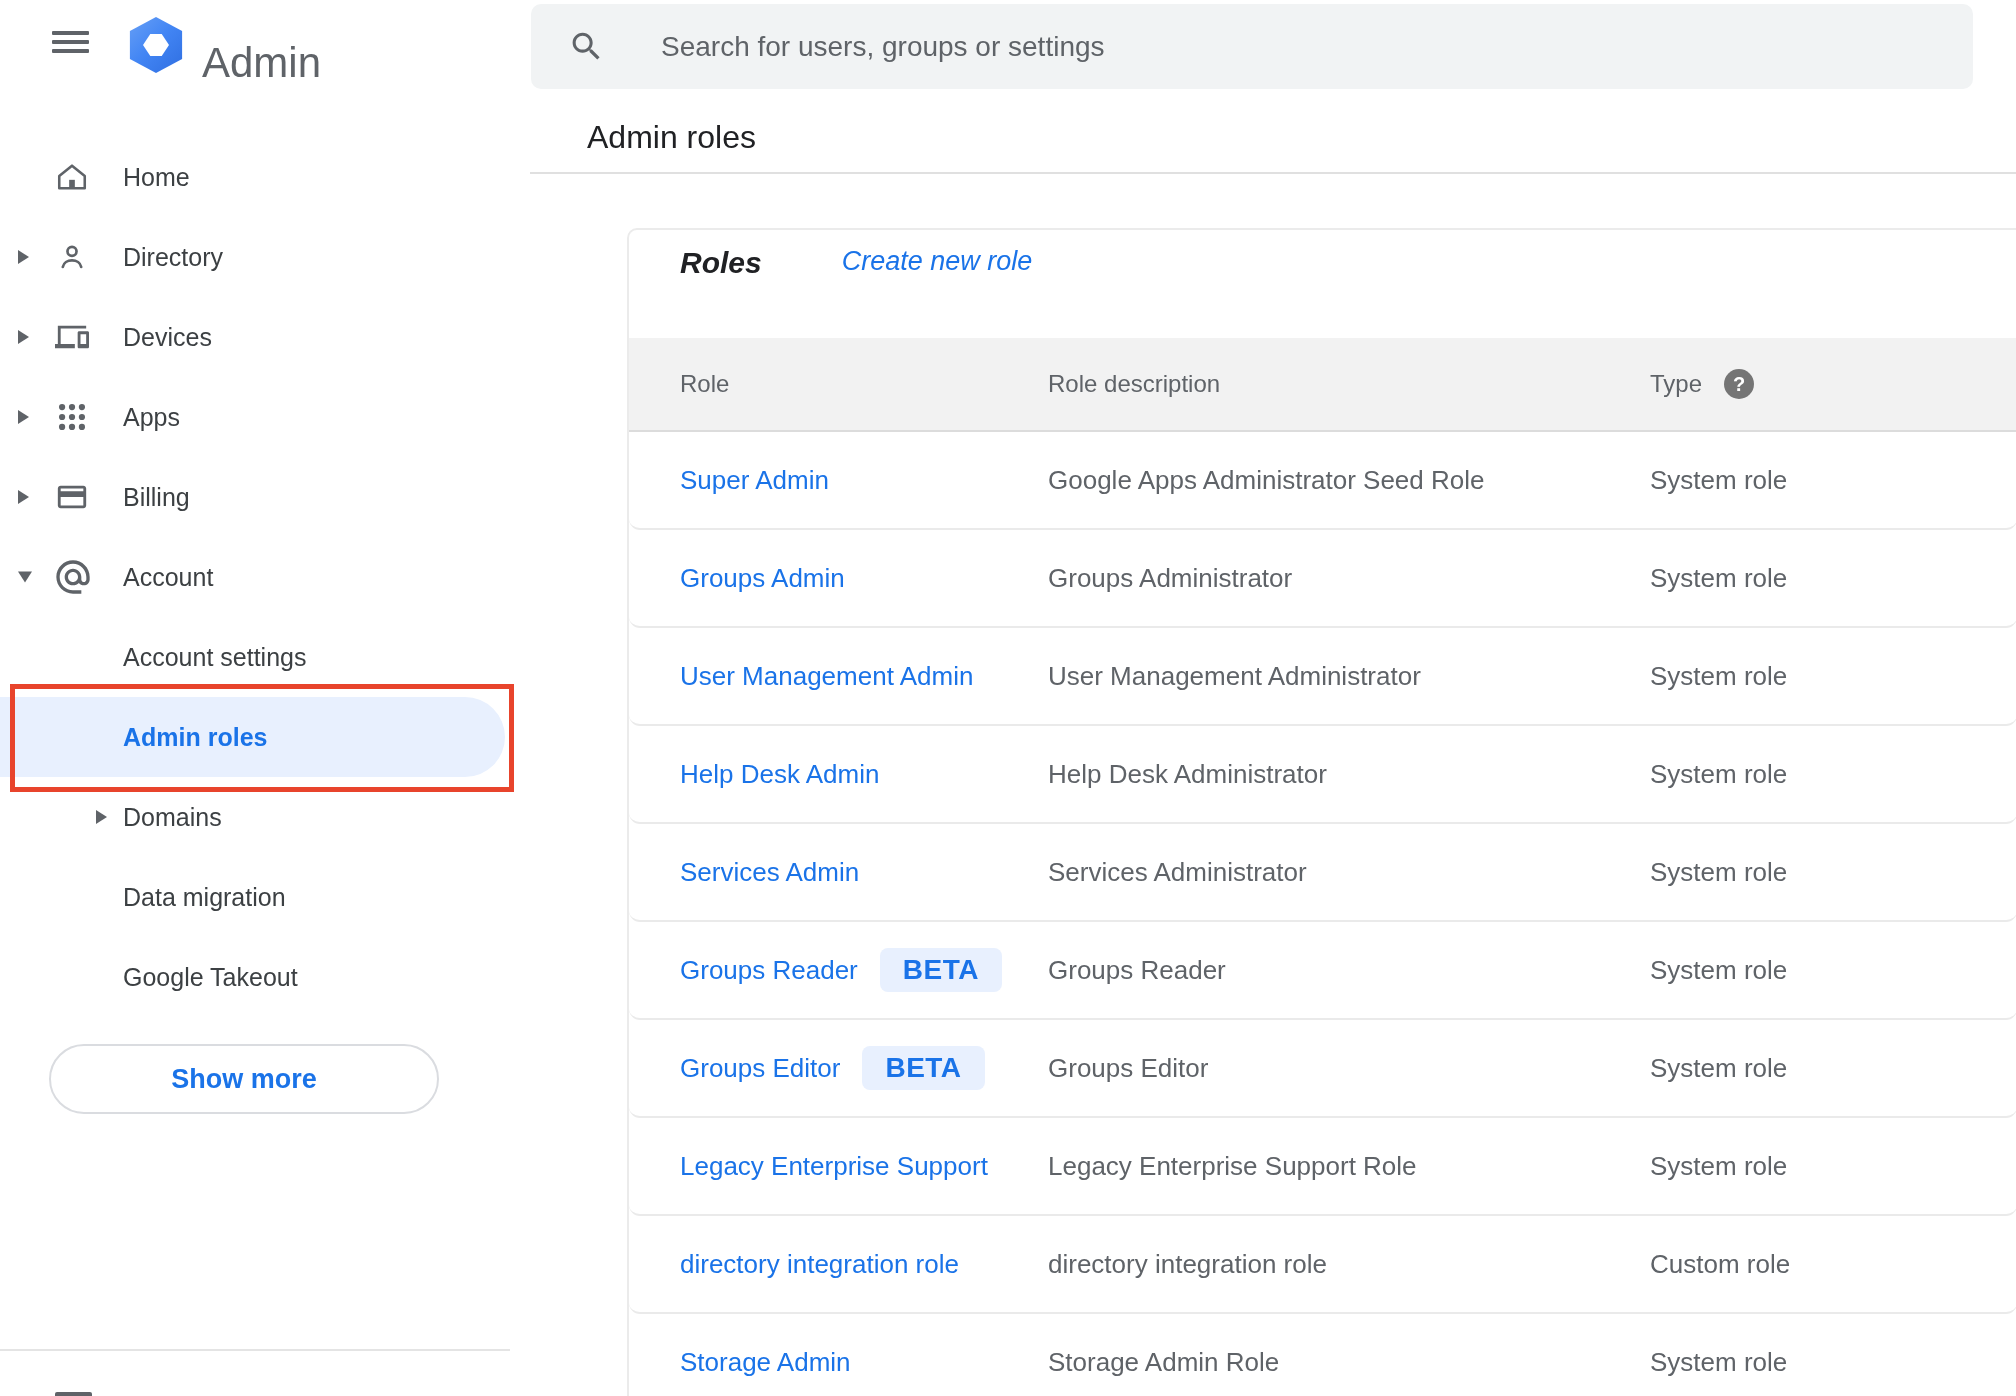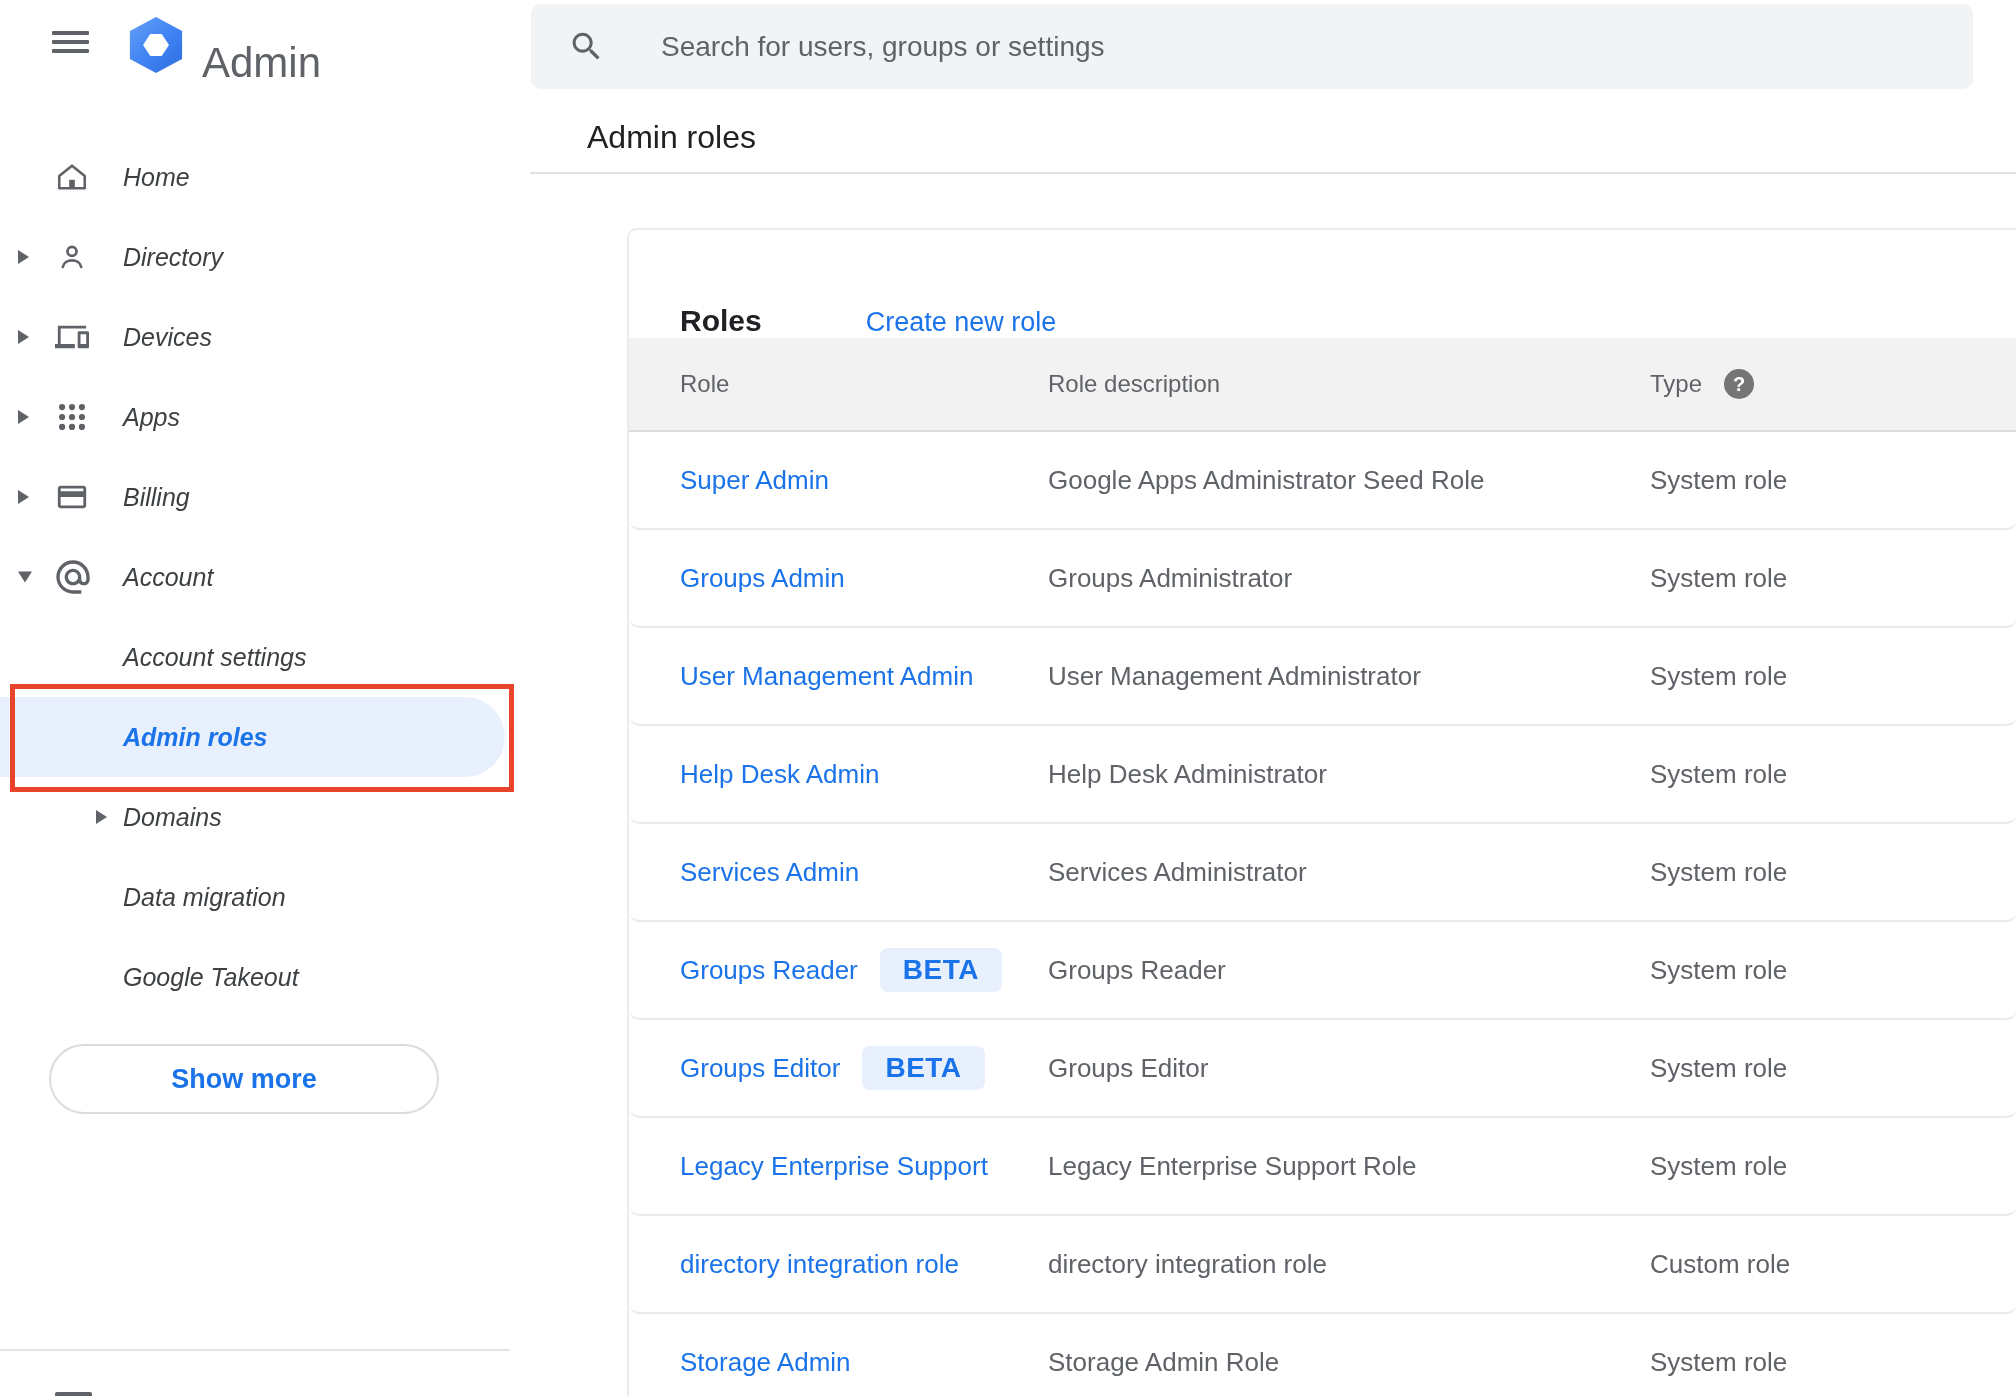--- a/index.html
+++ b/index.html
@@ -16,21 +16,21 @@
   .logo .hex{position:absolute;inset:0;
      background:linear-gradient(135deg,#69a1f6 0%,#4285f4 48%,#2e6de0 100%);
      -webkit-clip-path:polygon(50% 0%,95% 25%,95% 75%,50% 100%,5% 75%,5% 25%);
      clip-path:polygon(50% 0%,95% 25%,95% 75%,50% 100%,5% 75%,5% 25%);}
   .logo .hole{position:absolute;left:16px;top:17px;width:26px;height:22px;background:#fff;
      -webkit-clip-path:polygon(0% 50%,28% 0%,72% 0%,100% 50%,72% 100%,28% 100%);
      clip-path:polygon(0% 50%,28% 0%,72% 0%,100% 50%,72% 100%,28% 100%);}
   .brand-name{font-size:42px;color:#5f6368;line-height:1;margin-top:36px;}
 
   .menu{position:absolute;left:0;top:137px;width:530px;}
-  .item{position:relative;height:80px;cursor:pointer;font-style:italic;}
+  .item{position:relative;height:80px;cursor:pointer;}
   .item .caret{position:absolute;left:18px;top:50%;transform:translateY(-50%);width:0;height:0;}
   .caret-right{border-left:11px solid #5f6368;border-top:7px solid transparent;border-bottom:7px solid transparent;}
   .caret-down{border-top:11px solid #5f6368;border-left:7px solid transparent;border-right:7px solid transparent;}
   .item .nicon{position:absolute;left:55px;top:50%;transform:translateY(-50%);width:34px;height:34px;}
   .item .nicon svg{width:100%;height:100%;display:block;}
   .item .nicon.big{width:40px;height:40px;left:53px;}
   .item .label{position:absolute;left:123px;top:50%;transform:translateY(-50%);
                font-size:25px;color:#3c4043;white-space:nowrap;}
   .item.sub .sub-caret{left:96px;}
   .item.selected{width:505px;background:#e8f0fe;border-radius:0 40px 40px 0;}
@@ -53,22 +53,22 @@
   .searchbar svg{width:37px;height:37px;flex:0 0 auto;}
   .search-ph{font-size:28px;color:#5f6368;}
 
   .page-title{position:absolute;left:587px;top:119px;margin:0;font-size:32px;font-weight:normal;color:#202124;}
   .top-divider{position:absolute;left:530px;top:172px;width:1486px;height:2px;background:#e0e0e0;}
 
   
   .card{position:absolute;left:627px;top:228px;width:1390px;height:1168px;box-sizing:border-box;
         background:#fff;border-left:2px solid #ebebeb;border-top:2px solid #ebebeb;
         border-radius:10px 0 0 0;overflow:hidden;}
-  .panel-head{display:flex;align-items:flex-end;height:108px;box-sizing:border-box;
-              padding:16px 0 0 51px;gap:104px;}
+  .panel-head{display:flex;align-items:flex-start;height:108px;box-sizing:border-box;
+              padding:16px 0 0 51px;gap:80px;font-style:italic;}
   .panel-head h2{margin:0;font-size:30px;font-weight:bold;color:#202124;}
   .create-link{font-size:27px;color:#1a73e8;text-decoration:none;cursor:pointer;}
 
   .thead{display:flex;align-items:center;height:94px;box-sizing:border-box;background:#f2f2f2;
          border-bottom:2px solid #dcdcdc;font-size:24px;color:#5f6368;}
   .c1{flex:0 0 419px;box-sizing:border-box;padding-left:51px;display:flex;align-items:center;}
   .c2{flex:0 0 602px;}
   .c3{flex:1 1 auto;display:flex;align-items:center;gap:22px;}
   .help{width:30px;height:30px;border-radius:50%;background:#757575;color:#fff;font-size:20px;
         font-weight:bold;display:flex;align-items:center;justify-content:center;cursor:pointer;}

